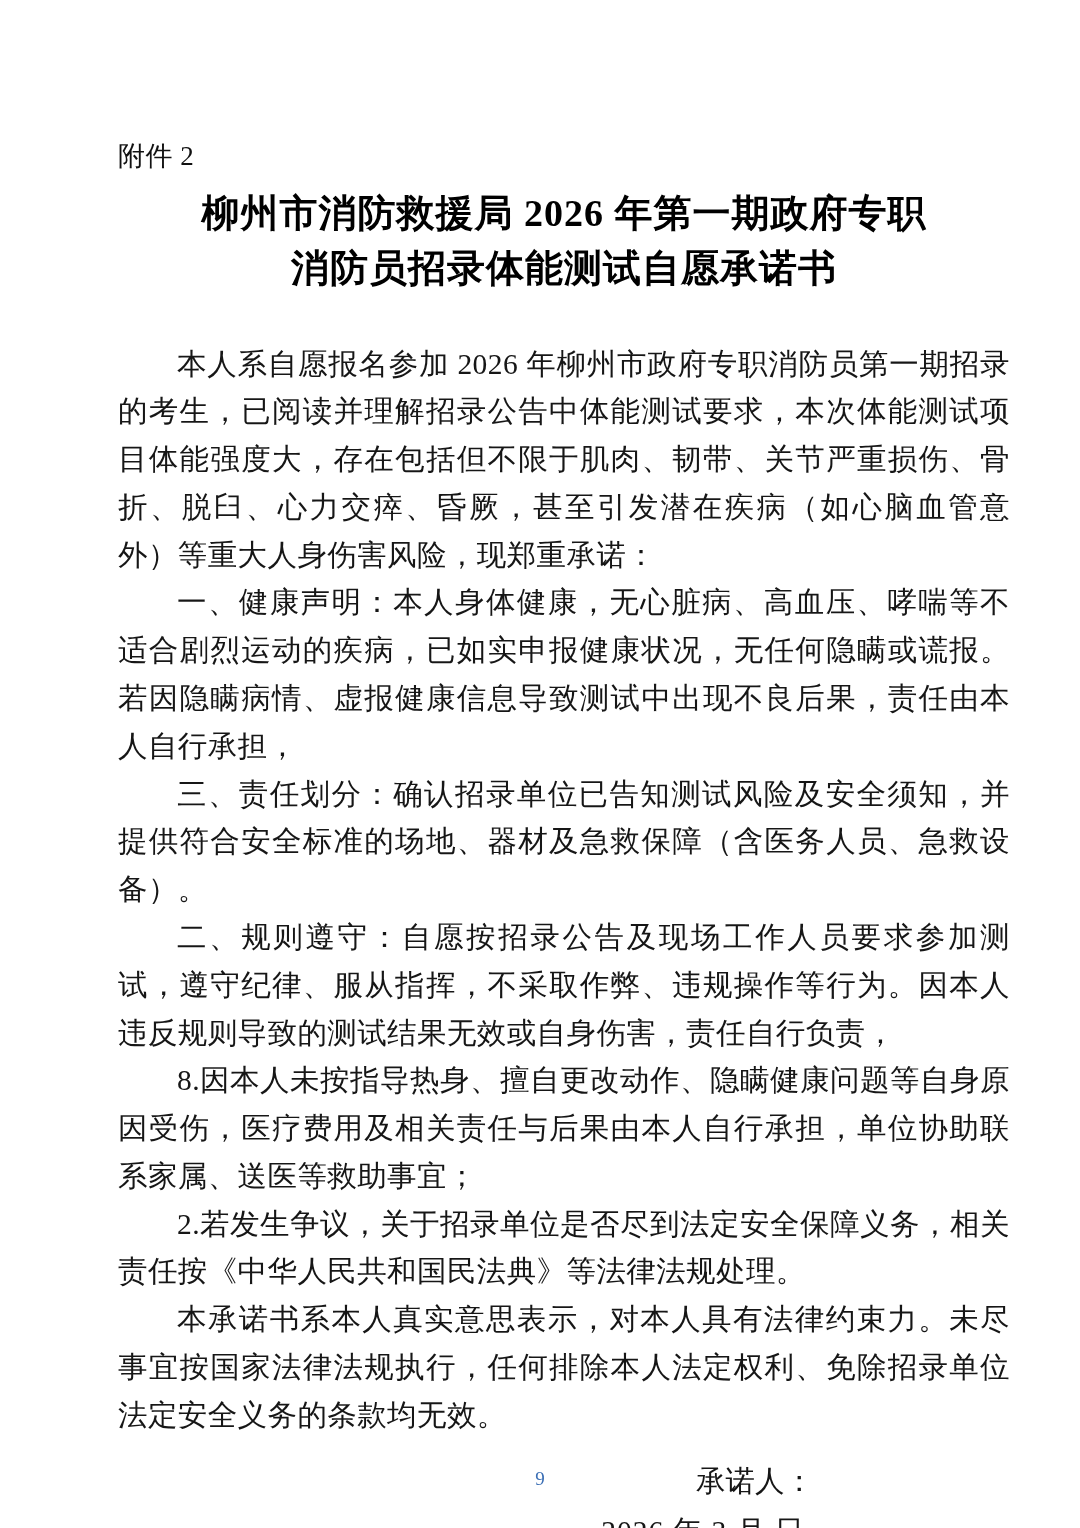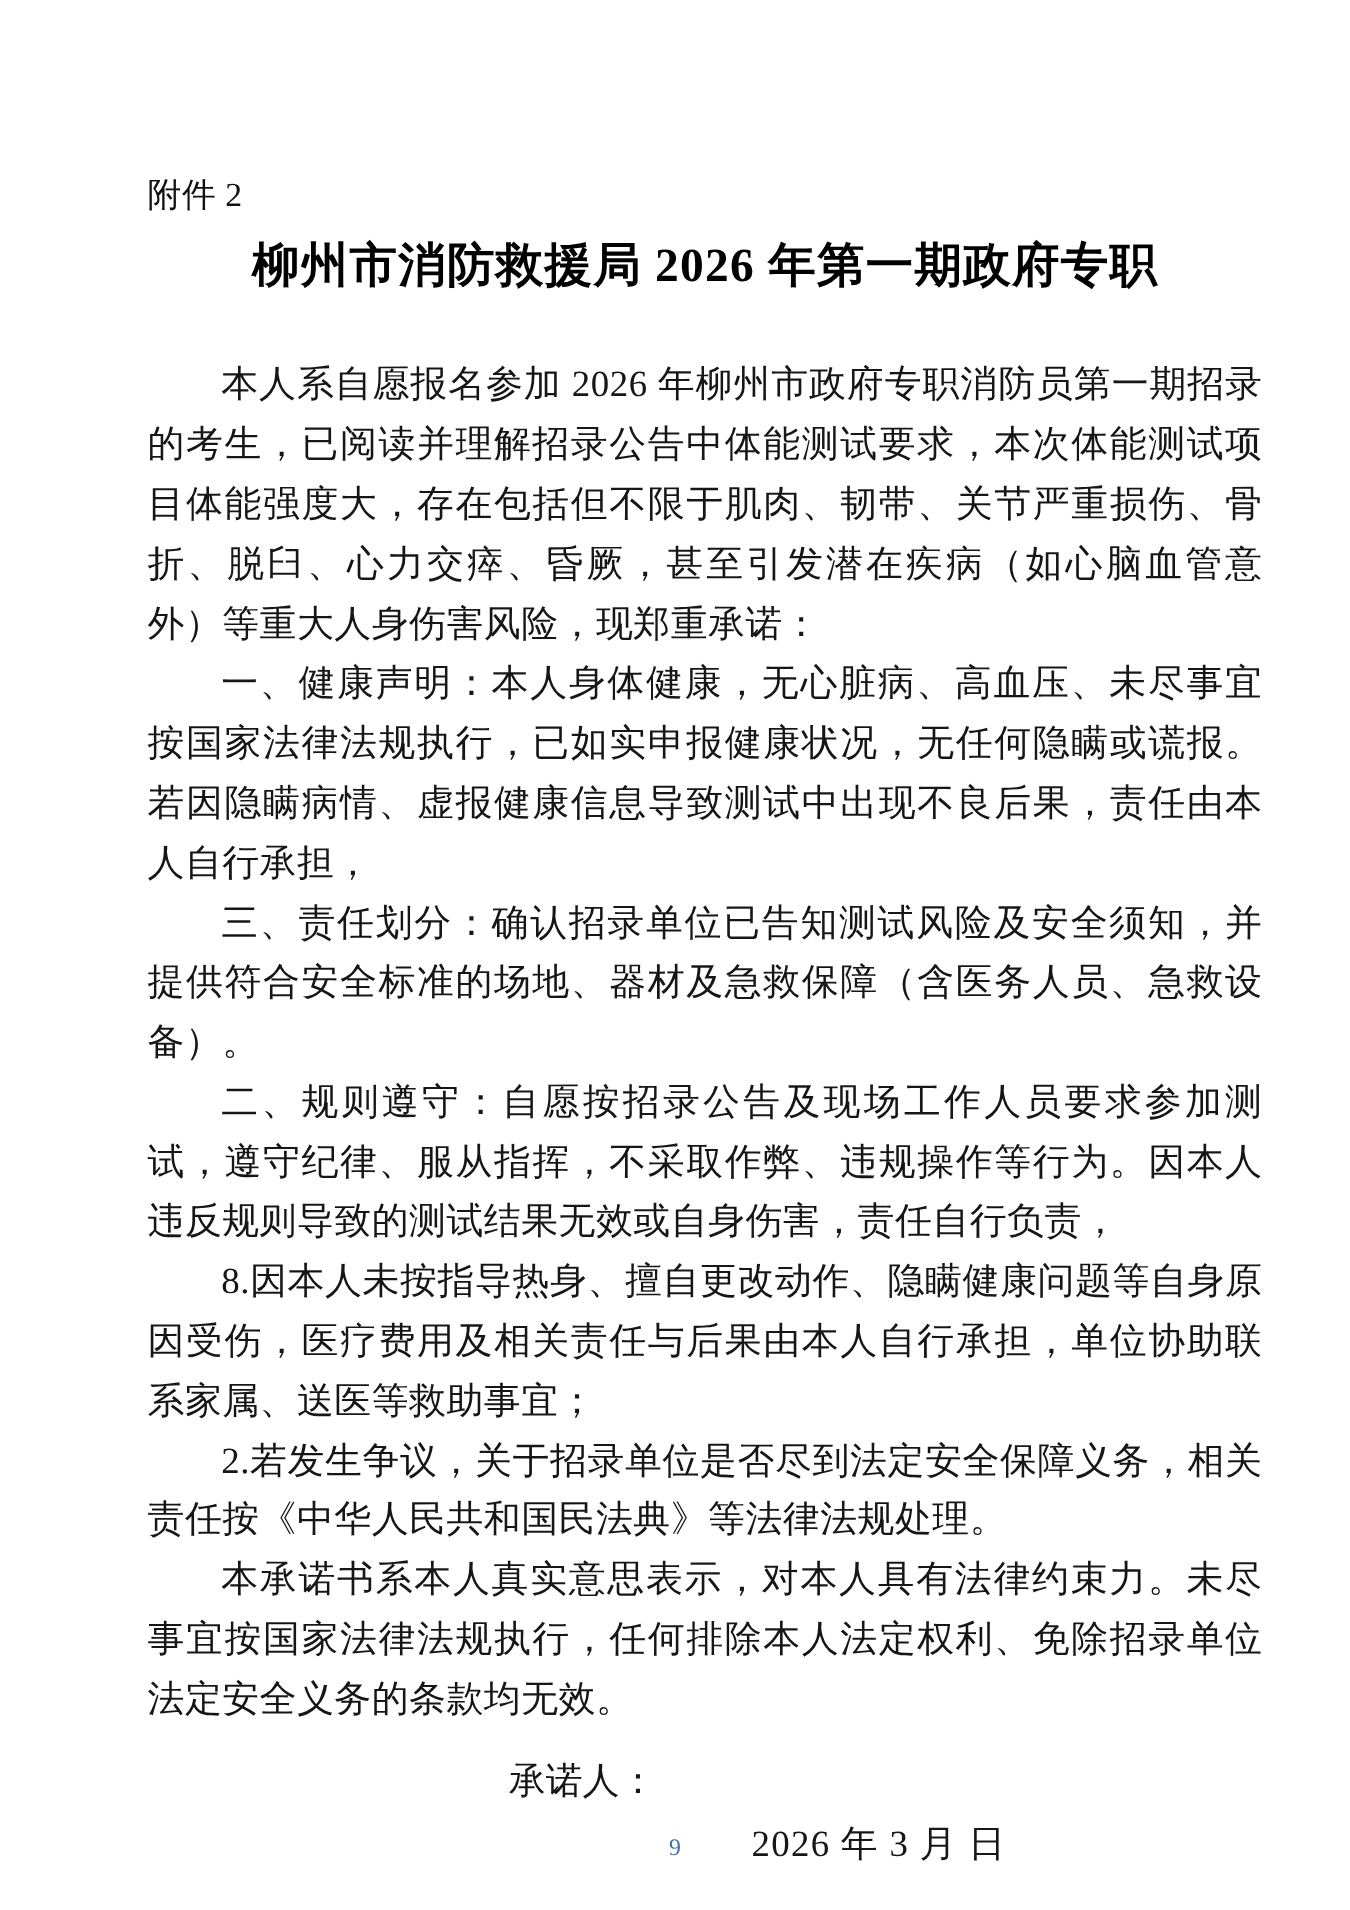--- a/index.html
+++ b/index.html
@@ -55,21 +55,21 @@
     text-indent: 2em;
   }
   .sign-block {
     margin-top: 16px;
     font-size: 29.5px;
     line-height: 1.7;
     color: #161616;
   }
   .sign-line {
     display: block;
-    text-align: center;
+    text-align: right;
     padding-right: 196px;
   }
   .sign-date {
     display: block;
     text-align: right;
     padding-right: 205px;
     letter-spacing: 1px;
   }
   .page-number {
     position: absolute;
@@ -84,25 +84,26 @@
 </style>
 </head>
 <body>
 
 <div class="page">
 
   <div class="attachment-label">附件 2</div>
 
   <div class="doc-title">
     <span class="line">柳州市消防救援局 2026 年第一期政府专职</span>
+    <span class="line">消防员招录体能测试自愿承诺书</span>
   </div>
 
   <div class="body-text">
     <p class="para">本人系自愿报名参加 2026 年柳州市政府专职消防员第一期招录的考生，已阅读并理解招录公告中体能测试要求，本次体能测试项目体能强度大，存在包括但不限于肌肉、韧带、关节严重损伤、骨折、脱臼、心力交瘁、昏厥，甚至引发潜在疾病（如心脑血管意外）等重大人身伤害风险，现郑重承诺：</p>
-    <p class="para">一、健康声明：本人身体健康，无心脏病、高血压、未尽事宜按国家法律法规执行，已如实申报健康状况，无任何隐瞒或谎报。若因隐瞒病情、虚报健康信息导致测试中出现不良后果，责任由本人自行承担，</p>
+    <p class="para">一、健康声明：本人身体健康，无心脏病、高血压、哮喘等不适合剧烈运动的疾病，已如实申报健康状况，无任何隐瞒或谎报。若因隐瞒病情、虚报健康信息导致测试中出现不良后果，责任由本人自行承担，</p>
     <p class="para">三、责任划分：确认招录单位已告知测试风险及安全须知，并提供符合安全标准的场地、器材及急救保障（含医务人员、急救设备）。</p>
     <p class="para">二、规则遵守：自愿按招录公告及现场工作人员要求参加测试，遵守纪律、服从指挥，不采取作弊、违规操作等行为。因本人违反规则导致的测试结果无效或自身伤害，责任自行负责，</p>
     <p class="para">8.因本人未按指导热身、擅自更改动作、隐瞒健康问题等自身原因受伤，医疗费用及相关责任与后果由本人自行承担，单位协助联系家属、送医等救助事宜；</p>
     <p class="para">2.若发生争议，关于招录单位是否尽到法定安全保障义务，相关责任按《中华人民共和国民法典》等法律法规处理。</p>
     <p class="para">本承诺书系本人真实意思表示，对本人具有法律约束力。未尽事宜按国家法律法规执行，任何排除本人法定权利、免除招录单位法定安全义务的条款均无效。</p>
   </div>
 
   <div class="sign-block">
     <span class="sign-line">承诺人：</span>
     <span class="sign-date">2026 年 3 月   日</span>

